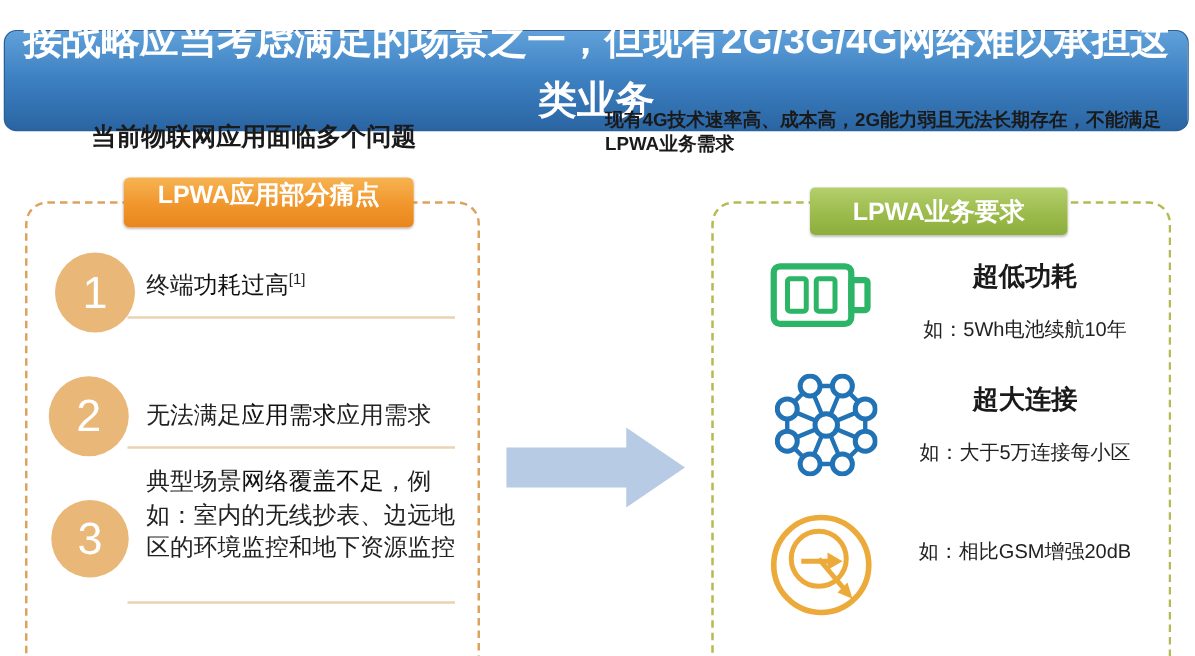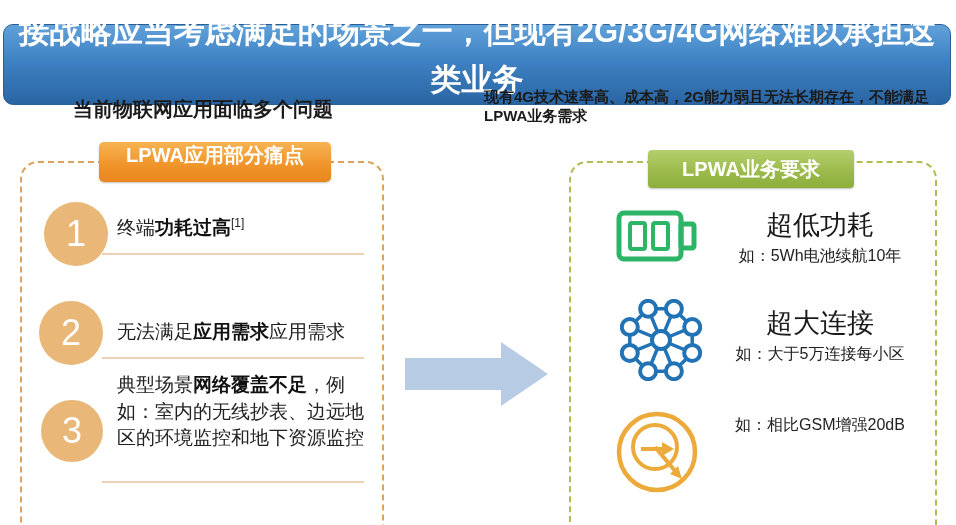--- a/index.html
+++ b/index.html
@@ -57,32 +57,32 @@
   }
 
   
   .num-circle {
     position:absolute; border-radius:50%;
     background:#e9b777;
     color:#ffffff; font-size:36px;
     display:flex; align-items:center; justify-content:center;
   }
   .pain-text { position:absolute; font-size:19px; color:#222222; line-height:1.38; }
-  .pain-text b { font-weight:bold; color:#111111; }
+  .pain-text b { font-weight:normal; color:#111111; }
   .pain-text sup { font-size:12px; }
   .divider { position:absolute; height:2px; background:#ecd2b2; }
 
   
   .mid-arrow { position:absolute; left:405px; top:341px; }
 
   
   .req-icon { position:absolute; }
   .req-text { position:absolute; width:244px; text-align:center; color:#1a1a1a; }
-  .req-title { font-size:27px; font-weight:normal; }
-  .req-desc { font-size:16px; margin-top:3px; color:#222222; }
+  .req-title { font-size:21px; font-weight:bold; }
+  .req-desc { font-size:16px; margin-top:19px; color:#222222; }
 </style>
 </head>
 <body>
 
 <div class="slide">
 
   <div class="banner">
     <span>LPWA类业务连接是全球产业关注的重要市场，也是公司面向大连接战略应当考虑满足的场景之一，但现有2G/3G/4G网络难以承担这类业务</span>
   </div>
 

